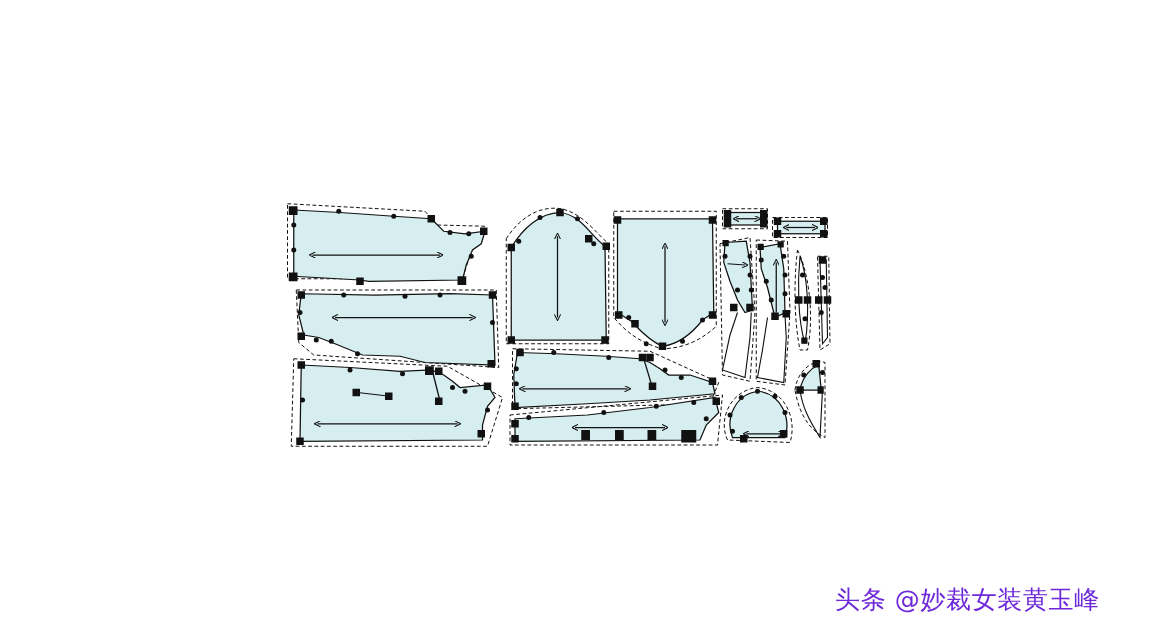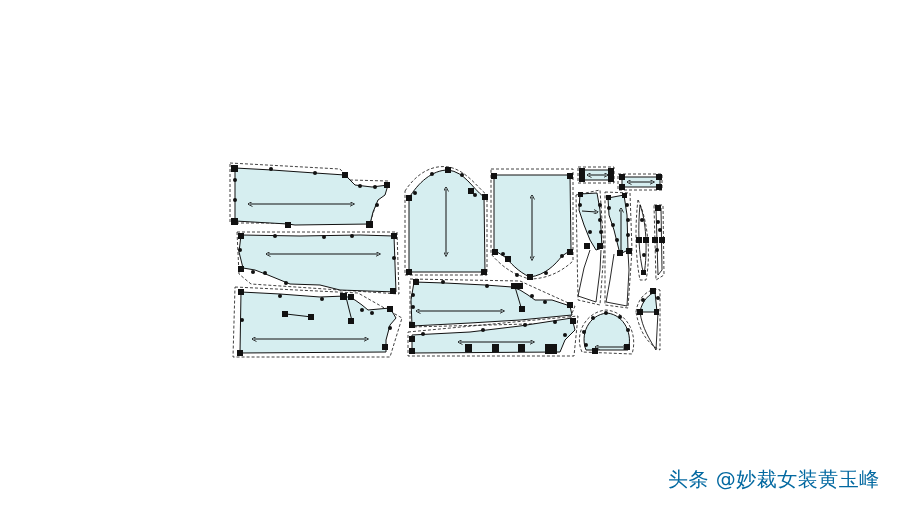--- a/index.html
+++ b/index.html
@@ -4,21 +4,21 @@
 <style>
   html,body{margin:0;padding:0;background:#ffffff;}
   body{width:921px;height:506px;position:relative;overflow:hidden;font-family:"DejaVu Sans",sans-serif;}
   #canvas{position:absolute;left:0;top:0;width:921px;height:506px;}
   .piece{fill:#d6eef0;stroke:#111;stroke-width:1;}
   .piece-open{fill:none;stroke:#111;stroke-width:0.9;}
   .seam{fill:none;stroke:#111;stroke-width:0.8;stroke-dasharray:3,2;}
   .grain{stroke:#111;stroke-width:1;}
   .dot{fill:#111;}
   .sq{fill:#111;}
-  .watermark{position:absolute;left:668px;top:466px;font-size:20px;color:#0369a1;letter-spacing:0.5px;white-space:nowrap;font-family:"DejaVu Sans",sans-serif;}
+  .watermark{position:absolute;left:668px;top:466px;font-size:20px;color:#6d28d9;letter-spacing:0.5px;white-space:nowrap;font-family:"DejaVu Sans",sans-serif;}
 </style>
 </head>
 <body>
 
 <svg id="canvas" viewBox="0 0 921 506" xmlns="http://www.w3.org/2000/svg">
   <defs>
     <marker id="arr" viewBox="0 0 6 6" refX="3" refY="3" markerWidth="5" markerHeight="5" orient="auto-start-reverse">
       <path d="M0,0 L6,3 L0,6" fill="none" stroke="#111" stroke-width="1"></path>
     </marker>
   </defs>

